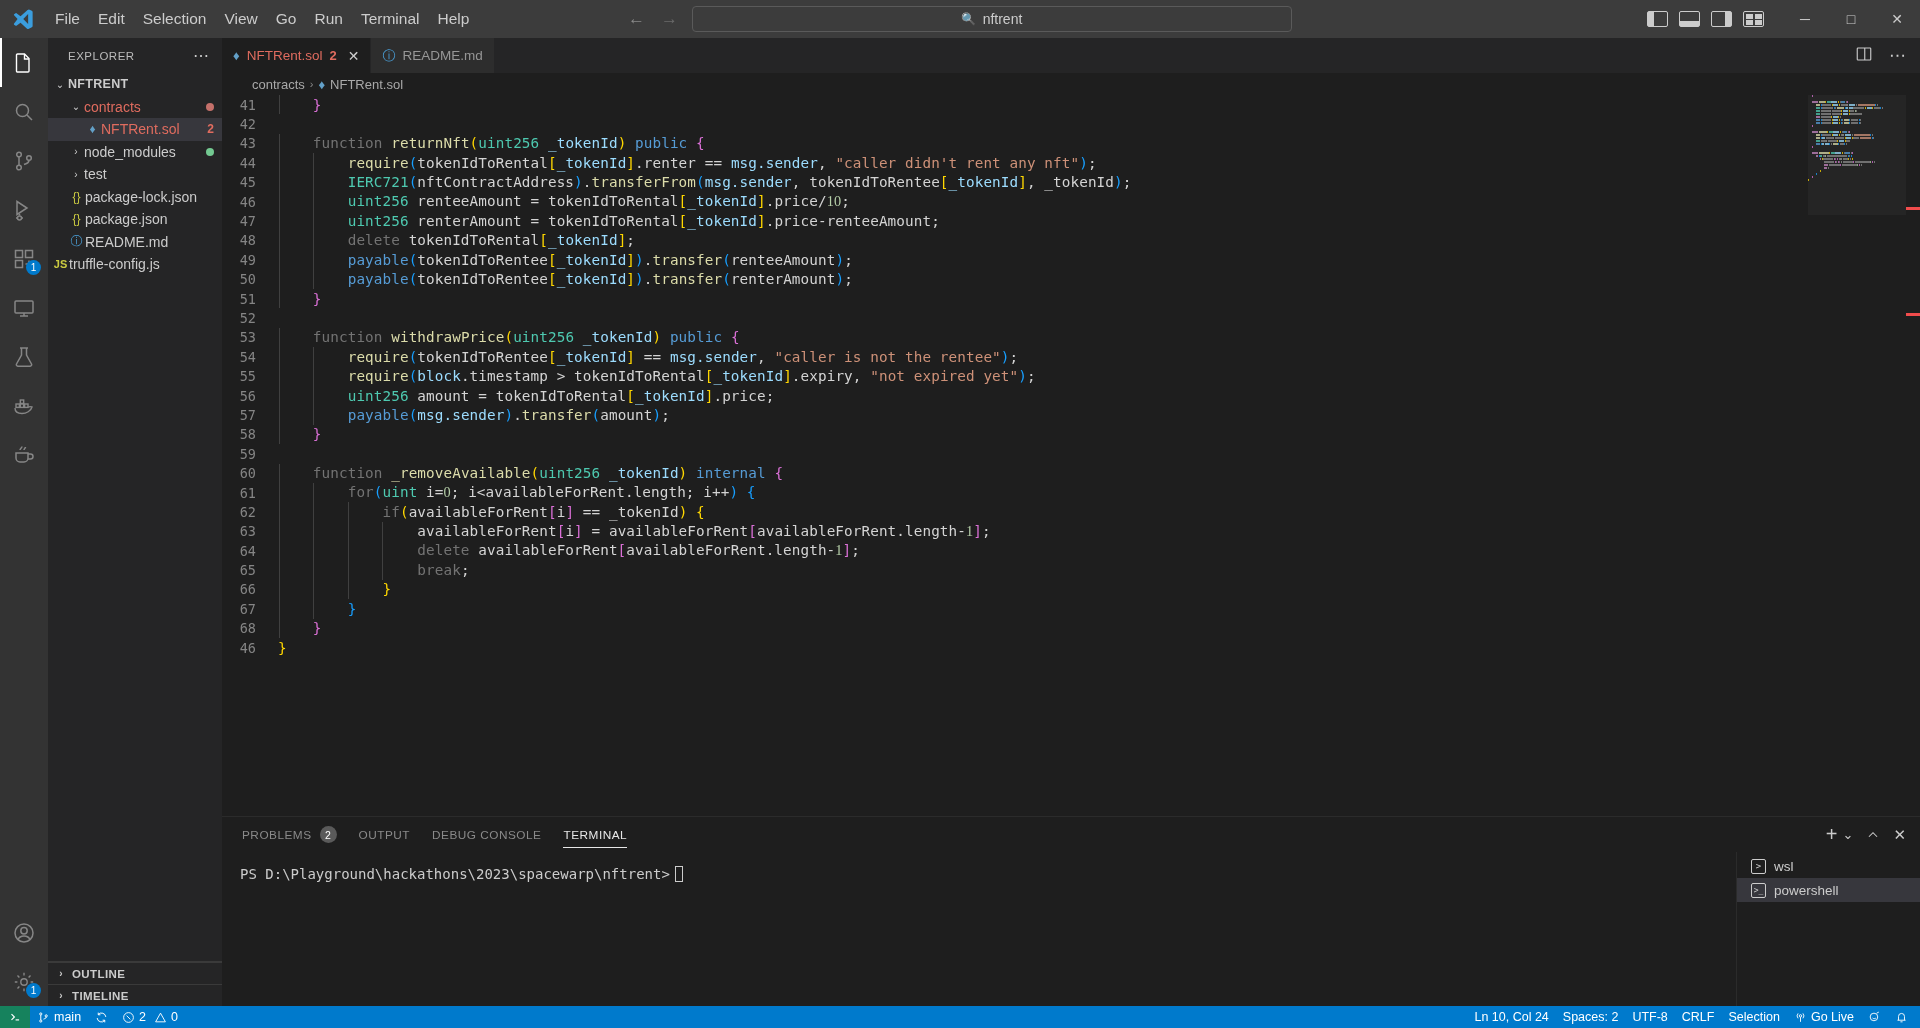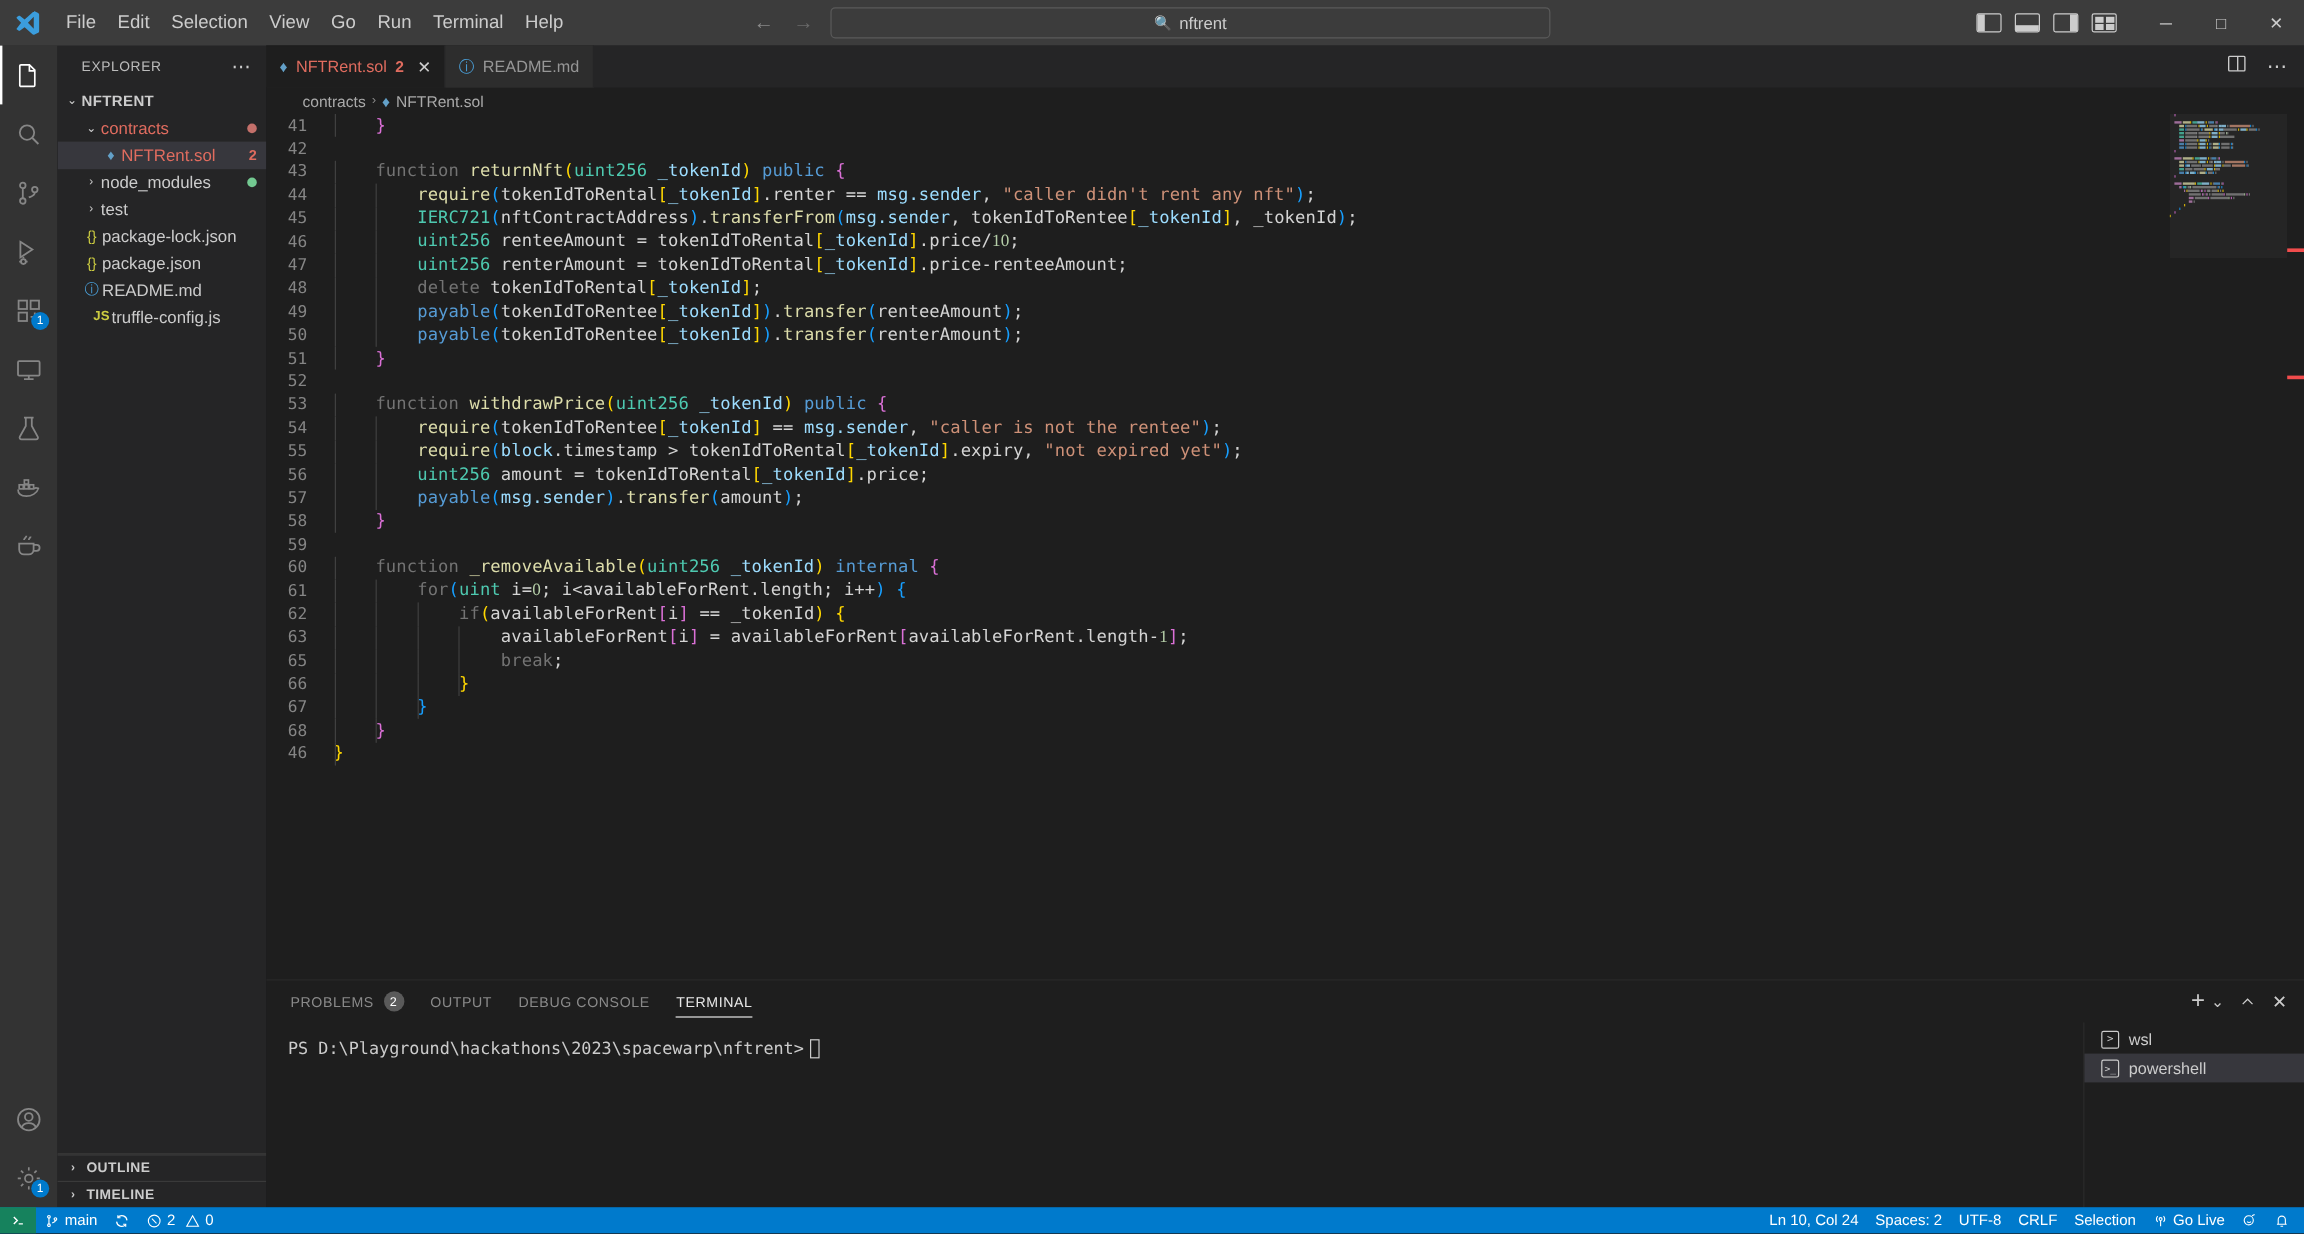--- a/index.html
+++ b/index.html
@@ -413,21 +413,21 @@
         <div class="row" style="padding-left:20px">
           <span class="ficon" style="color:#cbcb41">{}</span>
           <span class="label">package.json</span>
         </div>
 
         <div class="row" style="padding-left:20px">
           <span class="ficon" style="color:#4a9fd8">ⓘ</span>
           <span class="label">README.md</span>
         </div>
 
-        <div class="row" style="padding-left:28px">
+        <div class="row" style="padding-left:4px">
           <span class="ficon" style="color:#cbcb41;font-size:11px;font-weight:bold">JS</span>
           <span class="label">truffle-config.js</span>
         </div>
       </div>
 
       <div class="sb-bottom">
         <div class="sb-section">
           <span class="tw">›</span>
           <span>OUTLINE</span>
         </div>
@@ -555,20 +555,24 @@
               <div class="lnum">61</div>
               <div class="ltext"><span>        </span><span class="kw">for</span><span class="br3">(</span><span class="type">uint</span><span class="plain"> i=</span><span class="num">0</span><span class="plain">; i&lt;availableForRent.length; i++</span><span class="br3">)</span><span class="plain"> </span><span class="br3">{</span></div>
             </div>
             <div class="codeline">
               <div class="lnum">62</div>
               <div class="ltext"><span>            </span><span class="kw">if</span><span class="br1">(</span><span class="plain">availableForRent</span><span class="br2">[</span><span class="plain">i</span><span class="br2">]</span><span class="plain"> </span><span class="op">== </span><span class="plain">_tokenId</span><span class="br1">)</span><span class="plain"> </span><span class="br1">{</span></div>
             </div>
             <div class="codeline">
               <div class="lnum">63</div>
               <div class="ltext"><span>                </span><span class="plain">availableForRent</span><span class="br2">[</span><span class="plain">i</span><span class="br2">]</span><span class="plain"> </span><span class="op">= </span><span class="plain">availableForRent</span><span class="br2">[</span><span class="plain">availableForRent.length-</span><span class="num">1</span><span class="br2">]</span><span class="plain">;</span></div>
+            </div>
+            <div class="codeline">
+              <div class="lnum">64</div>
+              <div class="ltext"><span>                </span><span class="kw">delete</span><span class="plain"> availableForRent</span><span class="br2">[</span><span class="plain">availableForRent.length-</span><span class="num">1</span><span class="br2">]</span><span class="plain">;</span></div>
             </div>
             <div class="codeline">
               <div class="lnum">65</div>
               <div class="ltext"><span>                </span><span class="kw">break</span><span class="plain">;</span></div>
             </div>
             <div class="codeline">
               <div class="lnum">66</div>
               <div class="ltext"><span>            </span><span class="br1">}</span></div>
             </div>
             <div class="codeline">

